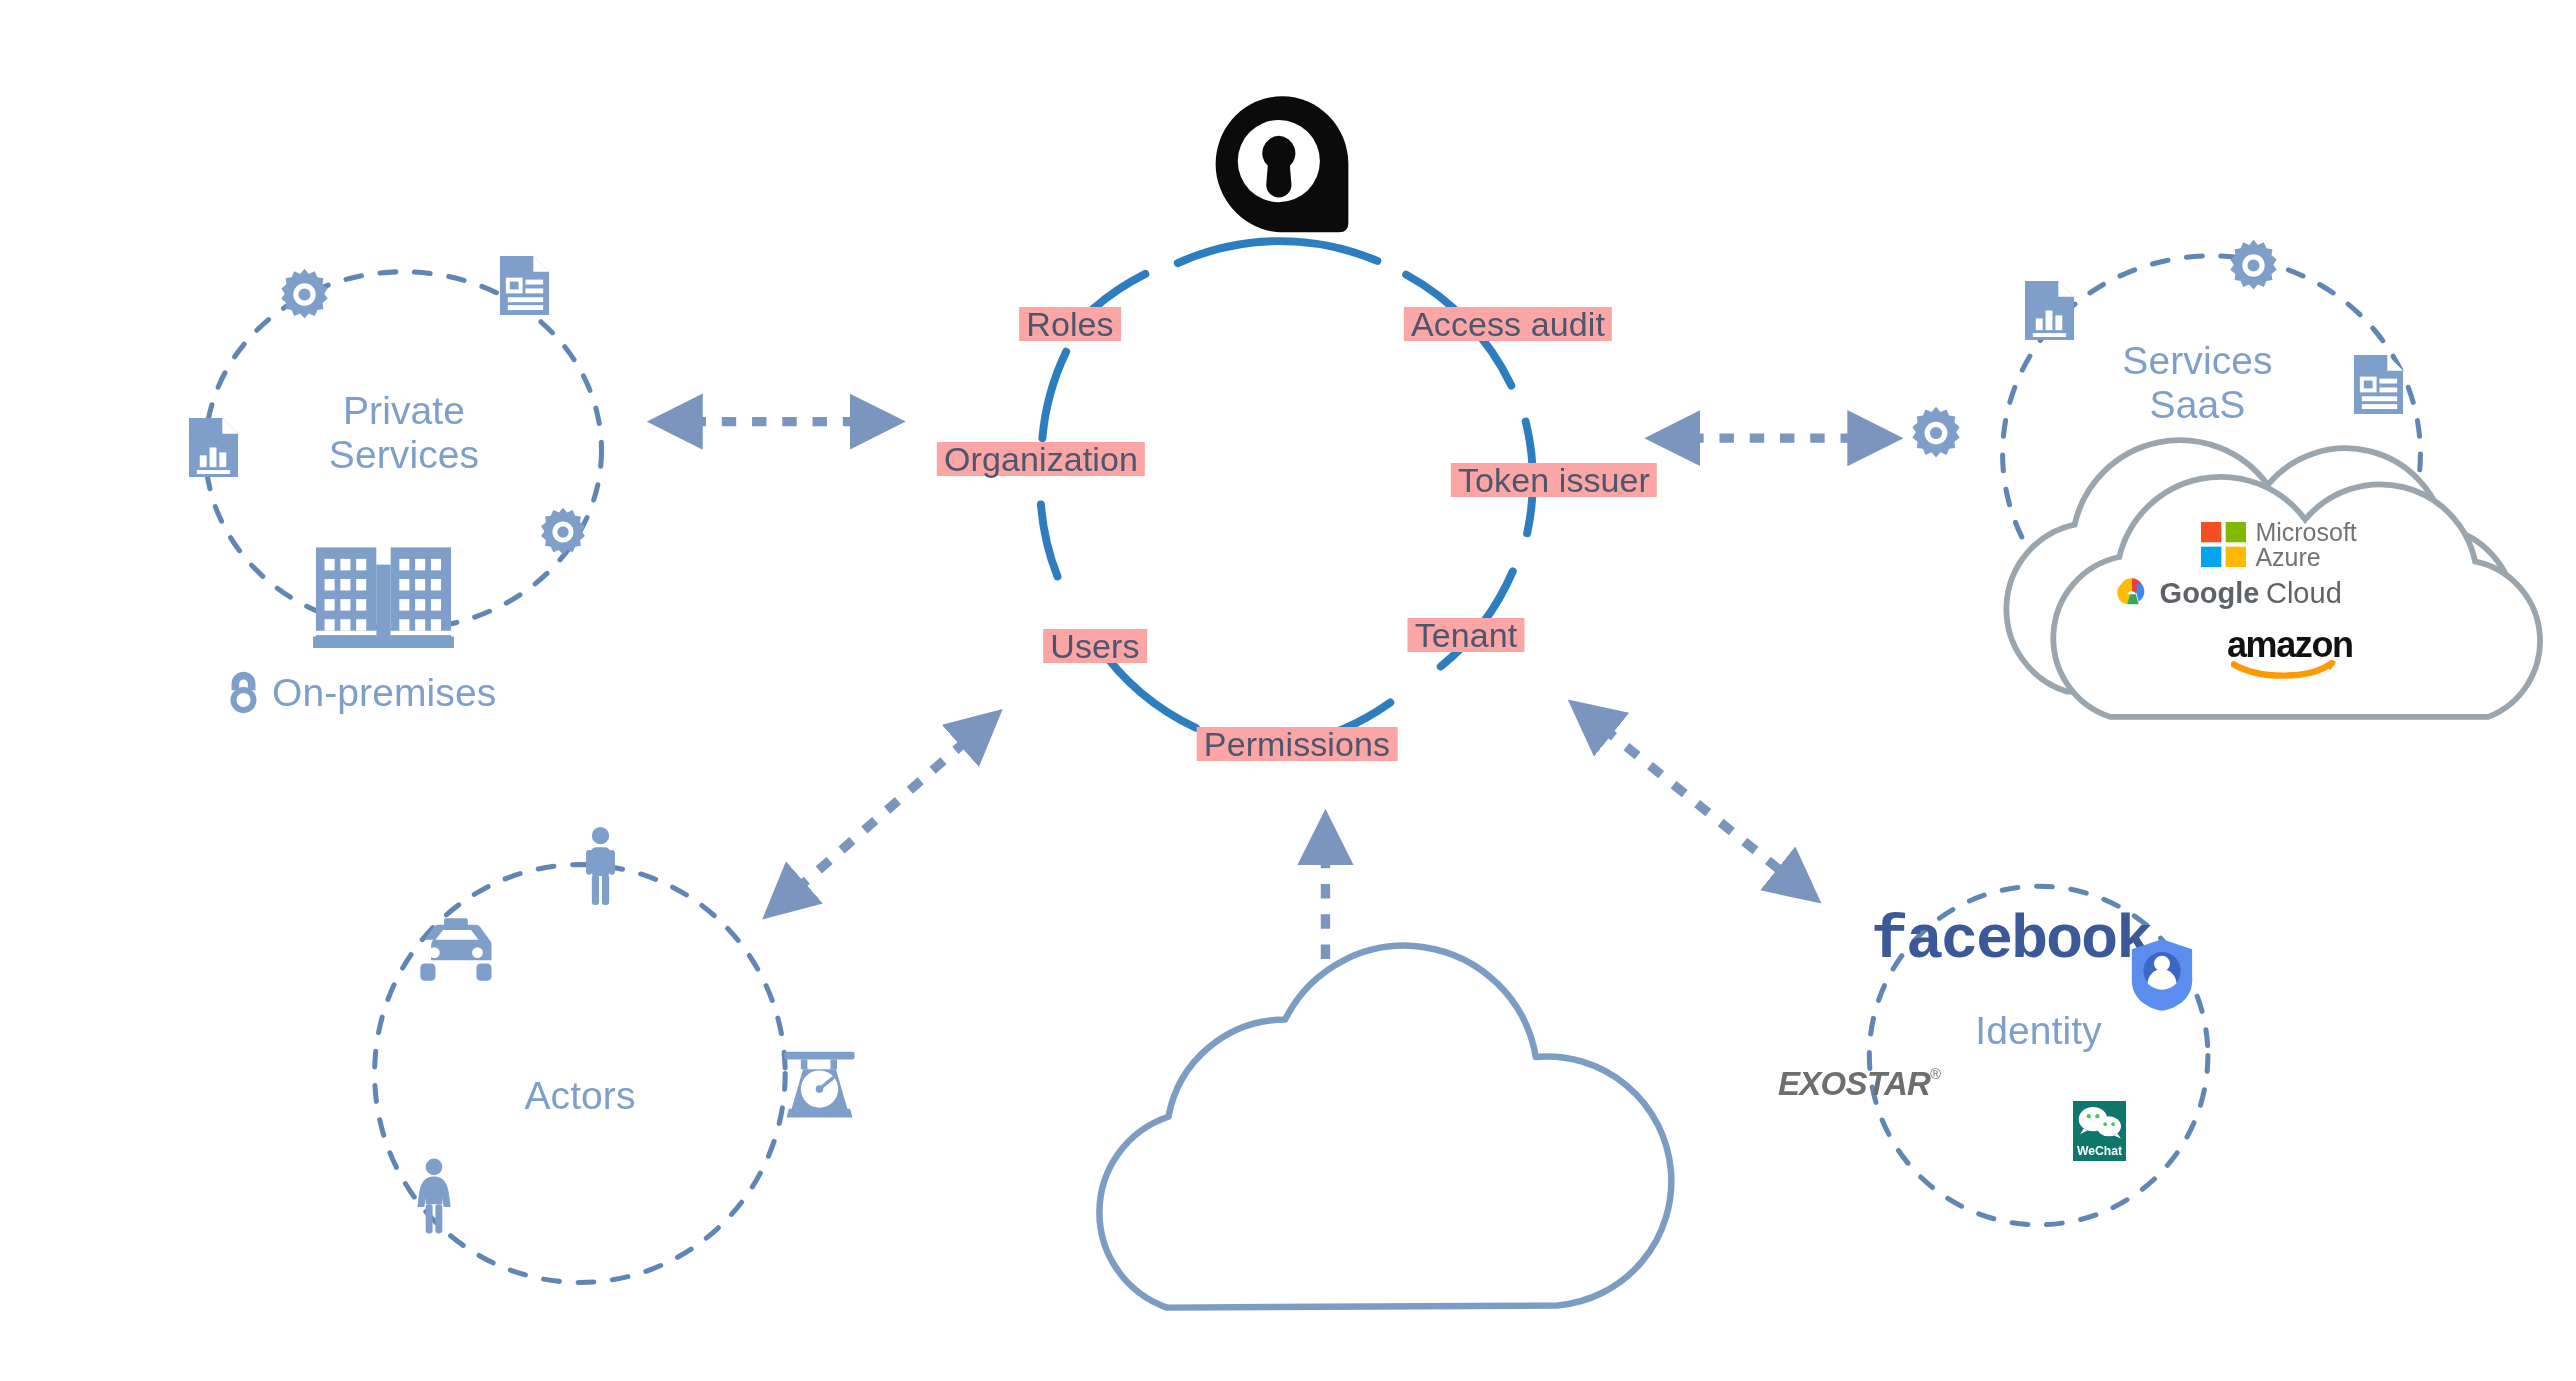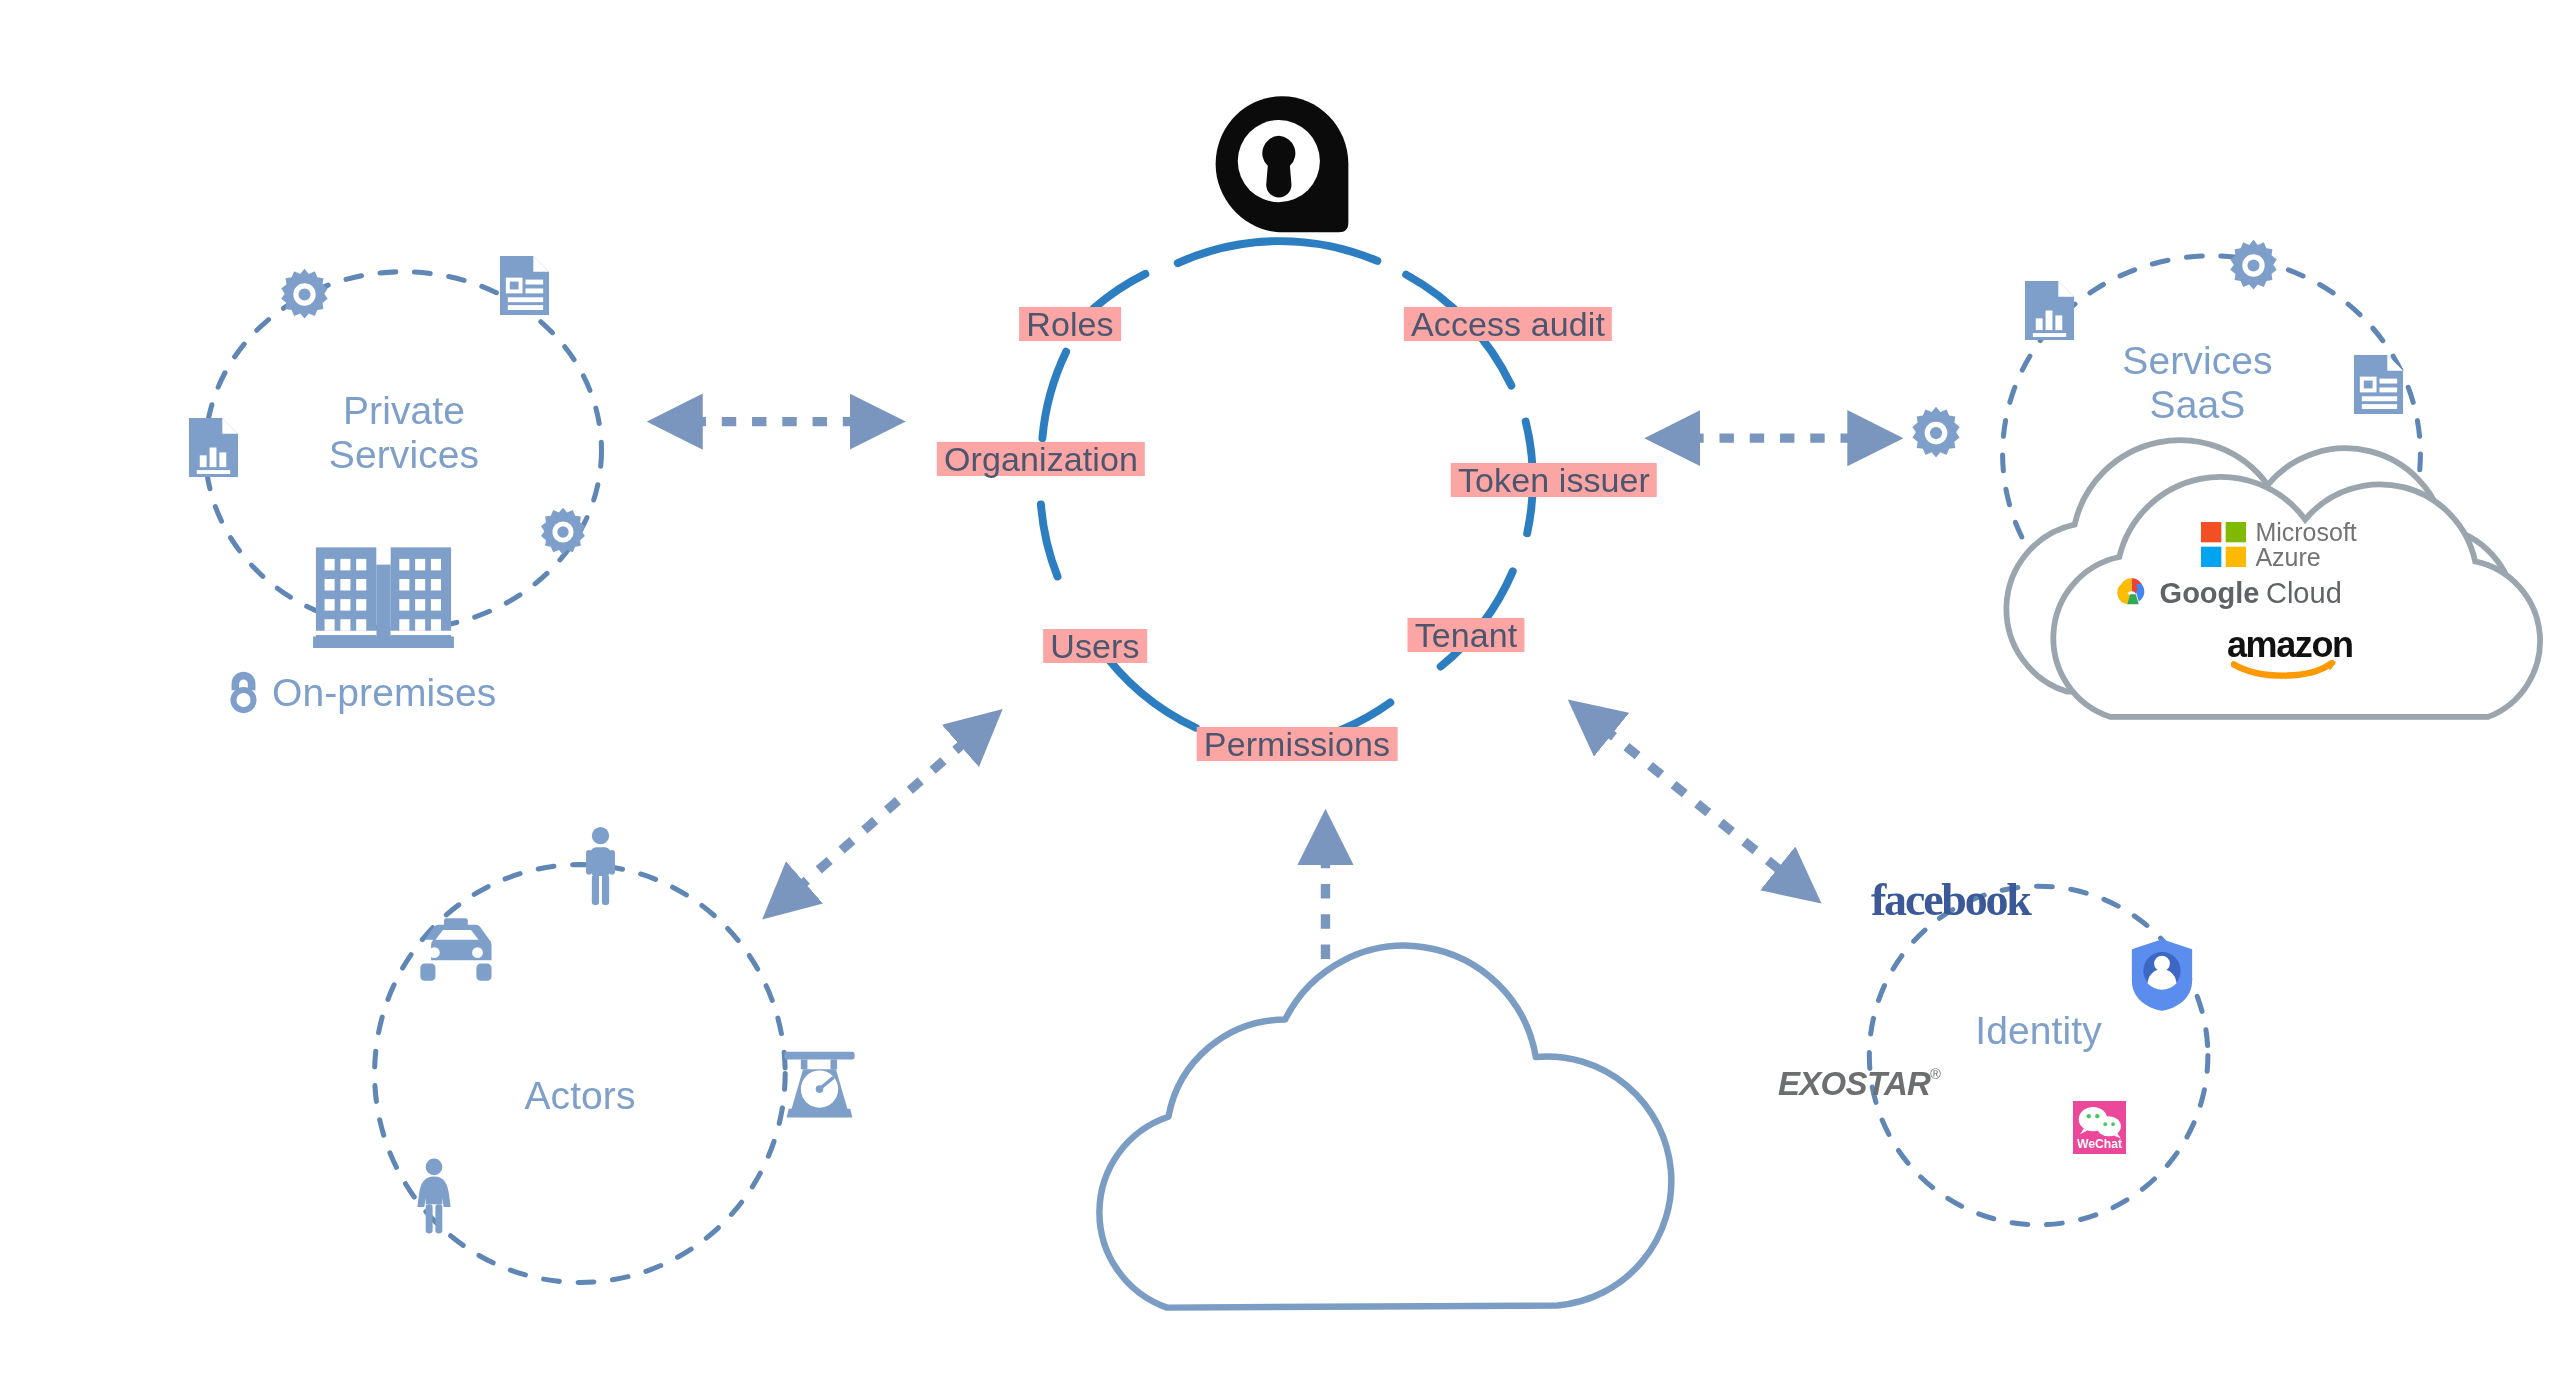--- a/index.html
+++ b/index.html
@@ -15,25 +15,25 @@
   .ring-label{
       position:absolute;color:#4c566f;font-size:34px;line-height:1;
       white-space:nowrap;font-weight:400;letter-spacing:0.1px;
       transform:translate(-50%,-50%);background:#fca5a5;padding:0 7.2px;
   }
   .onprem{position:absolute;display:flex;align-items:center;gap:10px;}
   .onprem .txt{color:#7d9fc9;font-size:39px;letter-spacing:0.1px;}
   .logo{position:absolute;}
   .ms-txt{font-family:"Liberation Sans",sans-serif;color:#737373;line-height:.98;}
   .gc-txt{font-family:"Liberation Sans",sans-serif;color:#5f6368;}
-  .fb-txt{font-family:Liberation Serif, serif;color:#3b5998;font-weight:bold;
-          letter-spacing:-2.2px;font-size:46px;}
+  .fb-txt{font-family:Liberation Mono, monospace;color:#3b5998;font-weight:bold;
+          letter-spacing:-2.2px;font-size:62px;margin-top:32px;}
   .exo-txt{font-family:"Liberation Sans",sans-serif;color:#6d6e70;font-weight:bold;
            font-style:italic;font-size:33px;letter-spacing:-0.7px;}
-  .wechat-tile{background:#ec4899;width:53px;height:53px;position:relative;}
+  .wechat-tile{background:#0f766e;width:53px;height:60px;position:relative;}
   .wechat-word{position:absolute;left:0;right:0;bottom:2.9px;text-align:center;
                color:#fff;font-size:12.2px;font-weight:bold;font-family:"Liberation Sans",sans-serif;}
   .amz-txt{font-family:"Liberation Sans",sans-serif;color:#111;font-weight:bold;
            font-size:36px;letter-spacing:-1.4px;}
 </style>
 </head>
 <body>
 
 <div class="stage">
 

